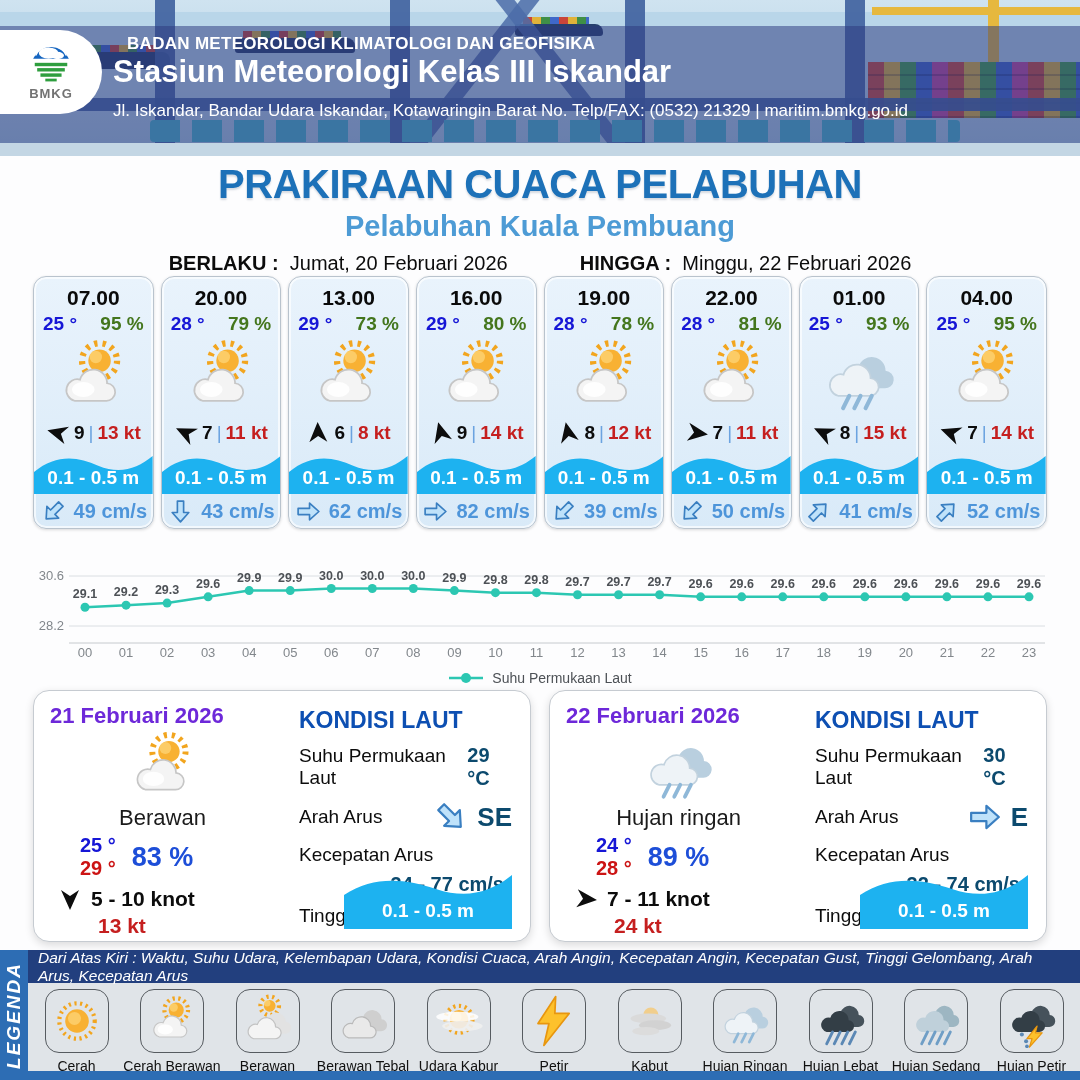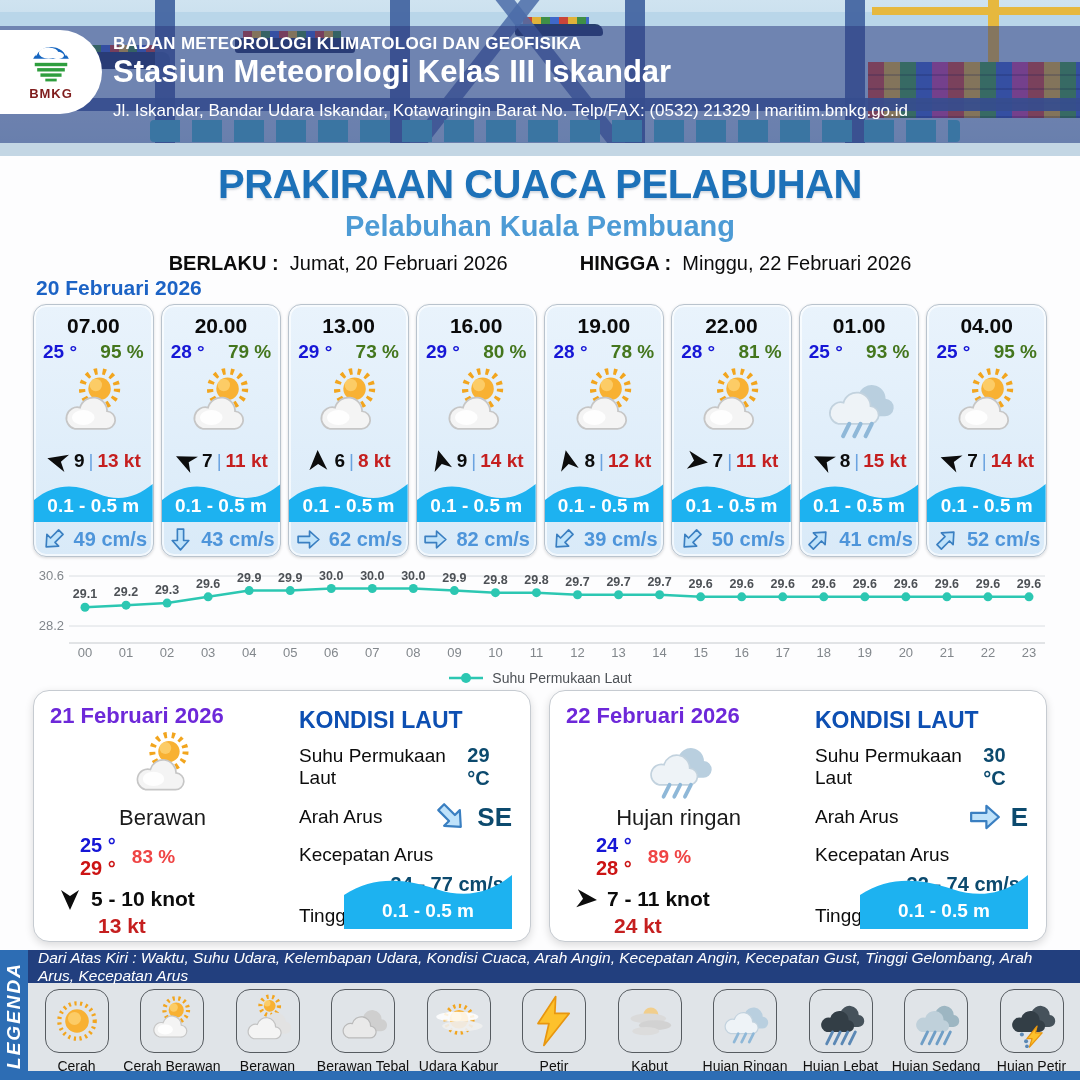--- a/index.html
+++ b/index.html
@@ -21,22 +21,22 @@
   .containers { position:absolute; left:868px; top:62px; width:212px; height:56px;
         background:repeating-linear-gradient(90deg,#cf4937 0 16px,#e2b535 16px 32px,#43a047 32px 48px,#3f68c9 48px 64px,#c2479c 64px 80px); }
   .containers:after { content:''; position:absolute; inset:0;
         background:repeating-linear-gradient(0deg,rgba(0,0,30,.22) 0 2px,transparent 2px 14px); }
   .seats { position:absolute; left:150px; right:120px; top:120px; height:22px;
         background:repeating-linear-gradient(90deg,#4ab6c8 0 30px,transparent 30px 42px); border-radius:4px; }
   .h-floor { position:absolute; left:0; right:0; top:143px; height:13px; background:#c3d6e4; }
   .h-overlay { position:absolute; left:0; right:0; top:26px; height:117px; background:rgba(45,57,126,.52); }
   .logo-pill { position:absolute; left:0; top:30px; width:102px; height:84px; background:#fff;
         border-radius:0 44px 44px 0; z-index:3; display:flex; flex-direction:column; align-items:center; padding-top:6px; }
-  .logo-pill .bmkg-txt { font-size:13px; font-weight:bold; color:#7f1d1d; letter-spacing:1px; margin-top:-2px; }
-  .h-org { position:absolute; left:113px; top:34px; z-index:2; color:#fff; font-size:17px; font-weight:bold; letter-spacing:.3px; }
+  .logo-pill .bmkg-txt { font-size:13px; font-weight:bold; color:#737373; letter-spacing:1px; margin-top:-2px; }
+  .h-org { position:absolute; left:127px; top:34px; z-index:2; color:#fff; font-size:17px; font-weight:bold; letter-spacing:.3px; }
   .h-station { position:absolute; left:113px; top:54px; z-index:2; color:#fff; font-size:31px; font-weight:bold; }
   .h-addr { position:absolute; left:113px; top:101px; z-index:2; color:#fff; font-size:17px; }
 
   
   .sec-title { position:absolute; top:162px; left:0; width:1080px; text-align:center; }
   .main-title { margin:0; font-size:40px; font-weight:800; letter-spacing:-.5px; color:#1d71b8;
         text-shadow:0 2px 2px rgba(40,60,90,.18); }
   .sub-title { margin:3px 0 0; font-size:29px; font-weight:bold; color:#4d9bd5; }
   .valid-row { display:flex; justify-content:center; gap:72px; margin-top:9px; font-size:20px; color:#0c0c0c; }
   .v-label { font-weight:bold; }
@@ -76,21 +76,21 @@
   .daycards { position:absolute; top:690px; left:33px; width:1014px; display:flex; gap:18px; }
   .daycard { flex:1; height:252px; background:#fff; border:1px solid #c6cbd1; border-radius:16px;
         box-shadow:0 3px 8px rgba(0,0,0,.14); padding:12px 18px 12px 16px; display:flex; }
   .dc-left { width:225px; display:flex; flex-direction:column; align-items:flex-start; }
   .dc-date { font-size:22px; font-weight:bold; color:#6d28d9; }
   .dc-icon { width:108px; height:76px; align-self:center; }
   .dc-cond { align-self:center; font-size:22px; color:#1b1b1b; }
   .dc-temps { display:flex; align-items:center; gap:16px; margin:3px 0 2px 30px; }
   .dc-tcol { display:flex; flex-direction:column; line-height:1.15; font-size:20px; font-weight:bold; }
   .dc-tmin { color:#1616d6; } .dc-tmax { color:#cc1414; }
-  .dc-hum { font-size:19px; font-weight:bold; color:#ef4444; }
+  .dc-hum { font-size:27px; font-weight:bold; color:#1d4ed8; }
   .dc-wind { display:flex; align-items:center; gap:9px; margin:5px 0 0 8px; font-size:21px; font-weight:bold; color:#0c0c0c; }
   .dc-gust { margin:3px 0 0 48px; font-size:21px; font-weight:bold; color:#c51f1f; }
   .dc-right { position:relative; flex:1; padding-left:24px; }
   .sea-heading { font-size:23px; font-weight:bold; color:#0d4fb2; margin:4px 0 10px; }
   .sea-row { display:flex; justify-content:space-between; align-items:center; margin:9px 0; font-size:19px; color:#0c0c0c; }
   .sea-dir { display:flex; align-items:center; gap:8px; }
   .sea-val { color:#0c4a6e; font-weight:bold; font-size:20px; }
   .sea-val.big { font-size:26px; }
   .sea-speed { text-align:right; margin:-2px 8px 0 0; }
   .dc-wave { position:absolute; right:0; bottom:0; width:168px; height:60px; }
@@ -168,21 +168,20 @@
     <div class="sub-title">Pelabuhan Kuala Pembuang</div>
     <div class="valid-row">
       <span><span class="v-label">BERLAKU :</span>&nbsp;
             <span>Jumat, 20 Februari 2026</span></span>
       <span><span class="v-label">HINGGA :</span>&nbsp;
             <span>Minggu, 22 Februari 2026</span></span>
     </div>
   </div>
 
   <div class="cards-sec">
-    <div class="day1-label">20 Februari 2026</div>
     <div class="cards-row">
 
         <div class="card">
           <div class="c-time">07.00</div>
           <div class="c-th">
             <span class="c-temp">25 °</span>
             <span class="c-hum">95 %</span>
           </div>
           <div class="c-icon">
             <svg viewBox="0 0 64 64" width="100%" height="100%">

